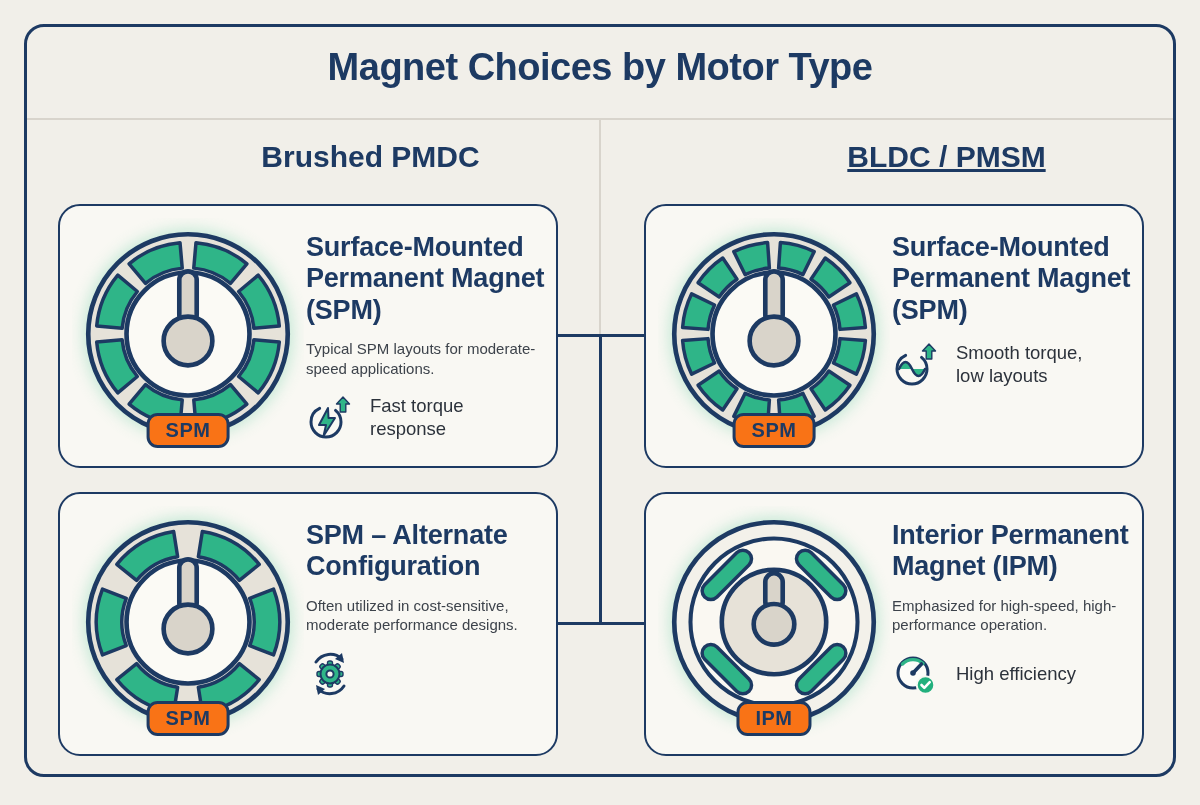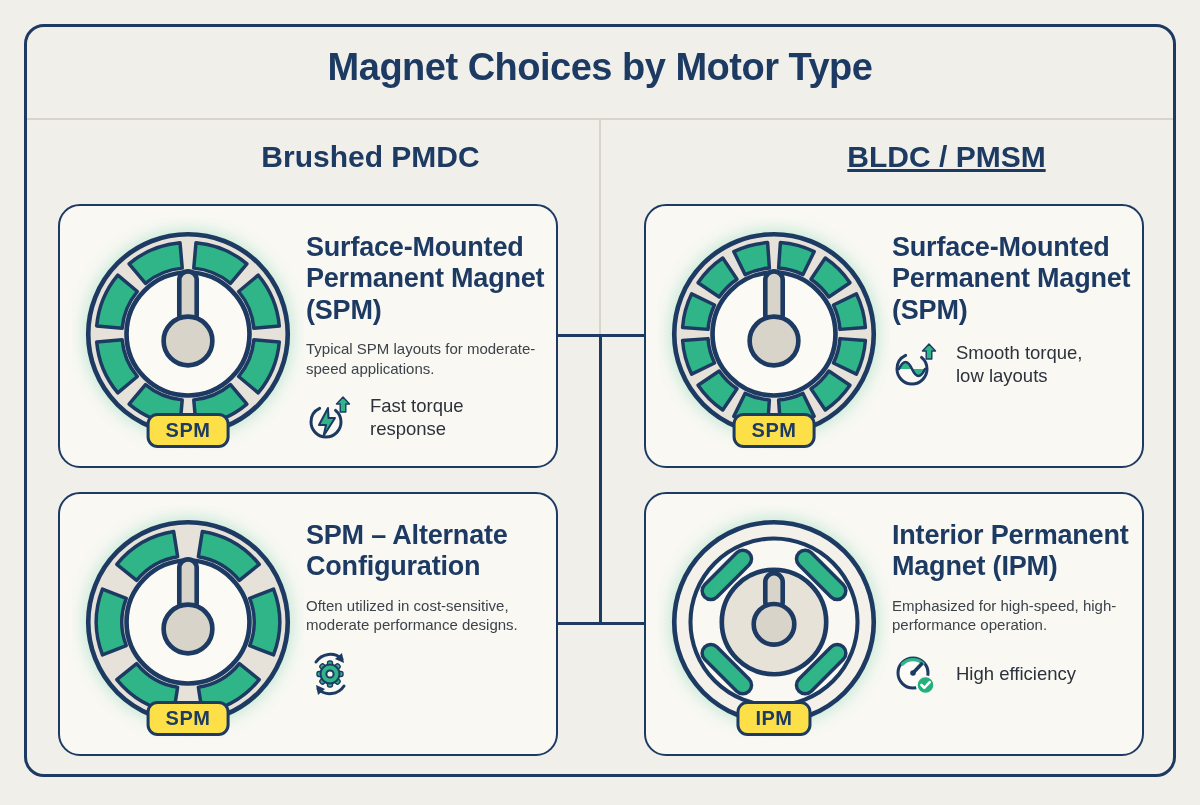--- a/index.html
+++ b/index.html
@@ -20,21 +20,21 @@
   .conn-h1{left:558px;top:334px;width:88px;height:3px;}
   .conn-h2{left:558px;top:622px;width:88px;height:3px;}
   .conn-v{left:599px;top:334px;width:3px;height:291px;}
   .card{position:absolute;width:500px;height:264px;background:var(--card-bg);border:2.5px solid var(--navy);border-radius:22px;}
   .card.tl{left:58px;top:204px;}
   .card.tr{left:644px;top:204px;}
   .card.bl{left:58px;top:492px;}
   .card.br{left:644px;top:492px;}
   .motor-wrap{position:absolute;left:12px;top:12px;width:232px;height:232px;}
   .motor-wrap svg{width:100%;height:100%;display:block;}
-  .motor-badge{position:absolute;left:50%;bottom:2px;transform:translateX(-50%);background:#fde047;border:3px solid var(--navy);border-radius:11px;padding:3px 16px;font-size:20px;font-weight:bold;color:var(--navy);letter-spacing:.5px;}
+  .motor-badge{position:absolute;left:50%;bottom:2px;transform:translateX(-50%);background:#f97316;border:3px solid var(--navy);border-radius:11px;padding:3px 16px;font-size:20px;font-weight:bold;color:var(--navy);letter-spacing:.5px;}
   .card-text{position:absolute;left:246px;top:26px;width:250px;}
   .card-title{font-size:27px;font-weight:bold;color:var(--navy);line-height:1.16;margin-bottom:13px;letter-spacing:-.2px;}
   .card-body{font-size:15px;color:var(--body-text);line-height:1.32;}
   .feature{display:flex;align-items:center;gap:16px;margin-top:15px;}
   .feature-icon{width:48px;height:48px;flex:0 0 48px;}
   .feature-icon svg{width:100%;height:100%;display:block;}
   .feature-label{font-size:18.5px;color:#2c323b;line-height:1.22;max-width:158px;}
 </style>
 </head>
 <body>

